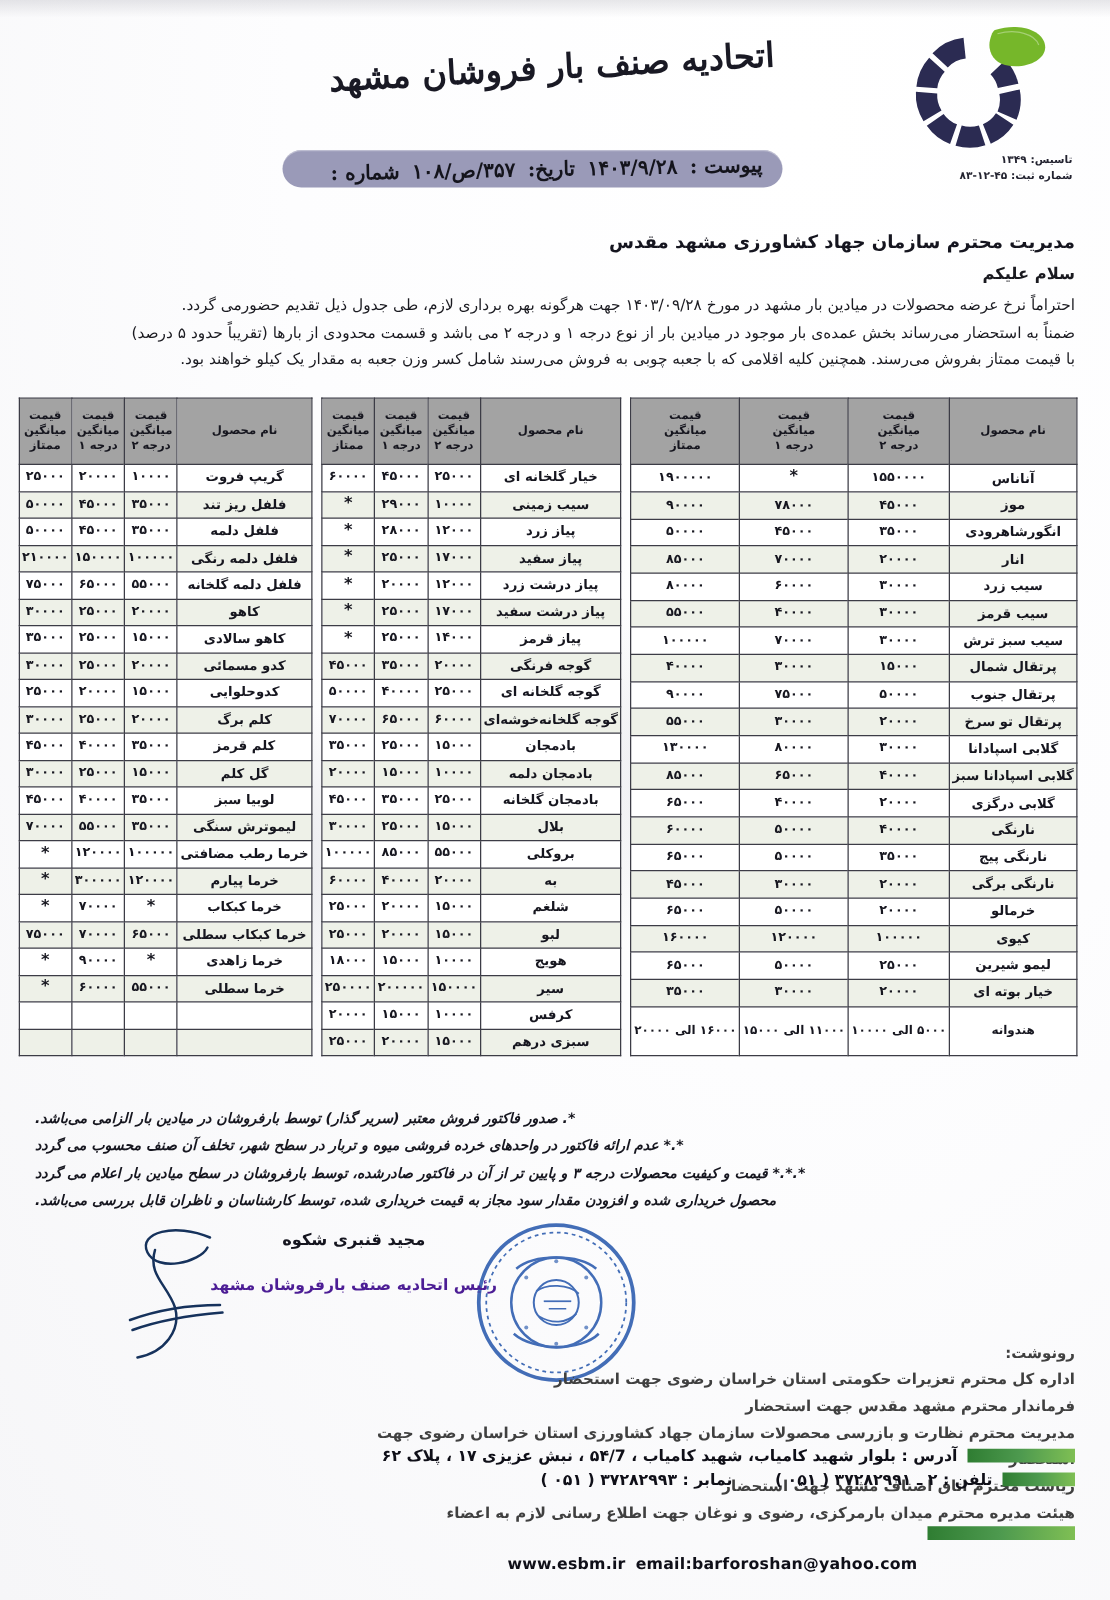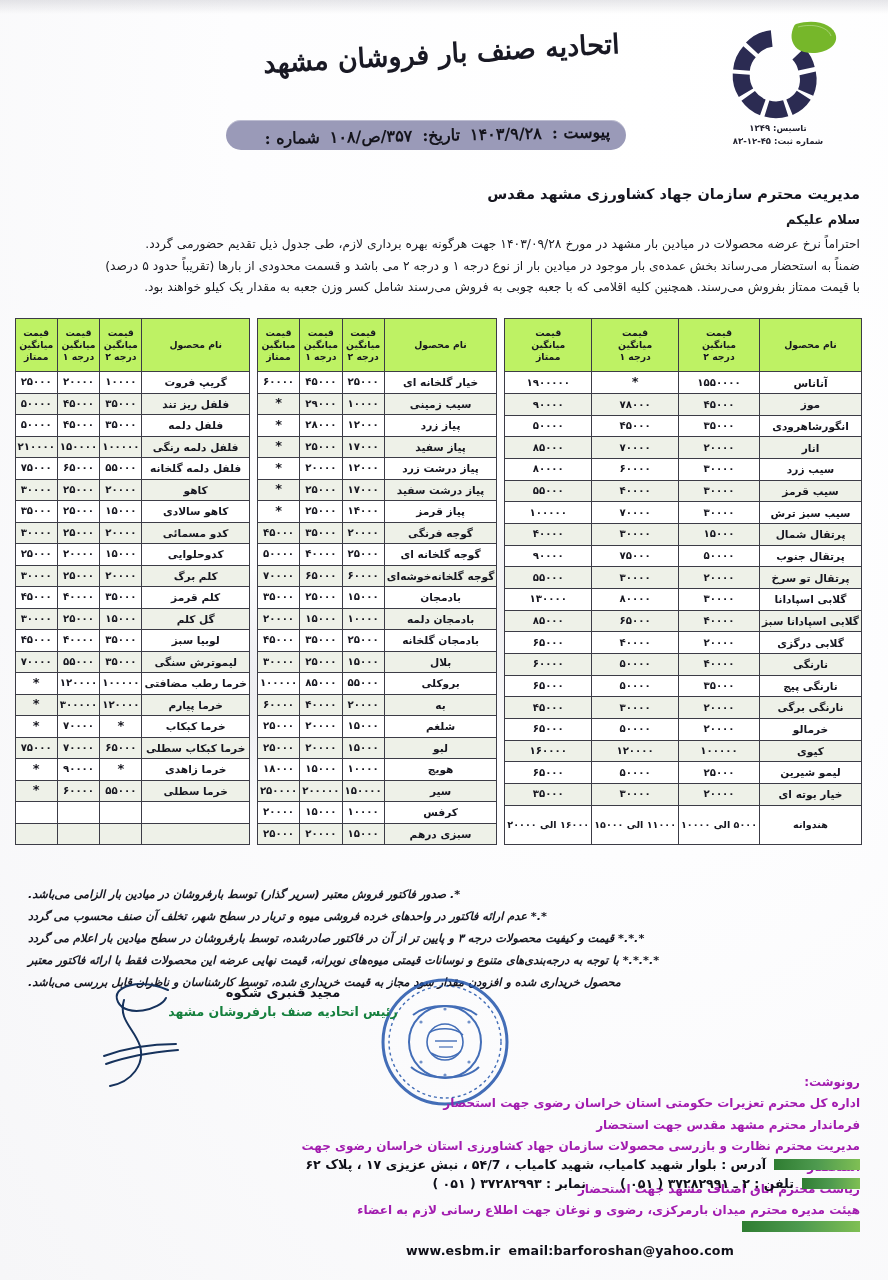--- a/index.html
+++ b/index.html
@@ -36,21 +36,21 @@
     font-family:"DejaVu Serif","Liberation Serif",serif;
     font-size:27px;font-weight:700;color:#191924;
     letter-spacing:.5px;
     transform:rotate(-3.2deg);
     white-space:nowrap;
   }
   .logo{position:absolute;top:14px;right:48px;width:130px;height:110px;}
   .logo svg{width:100%;height:100%;display:block;}
   .logo-meta{
     position:absolute;top:122px;right:30px;width:160px;
-    text-align:center;font-size:8.5px;line-height:1.55;color:#232330;font-weight:700;
+    text-align:right;font-size:8.5px;line-height:1.55;color:#232330;font-weight:700;
   }
   .numbar{
     position:absolute;top:120px;right:262px;
     width:400px;height:30px;border-radius:16px;
     background:#9a9ab8;
     box-shadow:inset 0 1px 0 rgba(255,255,255,.35);
   }
   .numbar-text{
     position:absolute;top:120px;right:268px;width:392px;height:30px;
     display:flex;align-items:center;justify-content:flex-start;gap:10px;
@@ -94,21 +94,21 @@
     vertical-align:middle;
     padding:0 2px;
     font-weight:700;
     color:#16161f;
     line-height:1.15;
     overflow:hidden;
     white-space:nowrap;
   }
   table.pricetbl th{
     height:52px;font-size:9.3px;line-height:1.3;font-weight:700;
-    background:#bef264;
+    background:#a3a3a3;
     margin-top:46px;
   }
   table.pricetbl th .hl{display:block;}
   td.name{font-size:10.6px;}
   tr.alt td{background:#eef1e8;}
   td.dash{font-size:13px;letter-spacing:0;}
   td.two-line{white-space:normal;line-height:1.25;font-size:9.6px;}
   .gap{width:7px;flex:0 0 7px;}
 
   
@@ -121,30 +121,30 @@
   .notes{
     position:absolute;top:884px;right:28px;left:28px;
     text-align:left;font-size:11.3px;line-height:1.95;font-weight:600;color:#16161f;font-style:italic;
   }
   .notes div{white-space:nowrap;}
   .notes .indent{padding-right:46px;white-space:normal;}
 
   
   .sig-wrap{position:absolute;top:985px;right:440px;width:330px;height:110px;text-align:center;}
   .sig-name{font-size:13px;font-weight:700;color:#15151f;}
-  .sig-role{font-size:12.5px;font-weight:700;color:#15803d;margin-top:4px;}
+  .sig-role{font-size:12.5px;font-weight:700;color:#4c1d95;margin-top:20px;}
   .sig-ink{position:absolute;top:972px;right:690px;width:150px;height:120px;}
   .sig-ink svg{width:100%;height:100%;}
   .stamp{position:absolute;top:975px;right:370px;width:145px;height:135px;opacity:.82;}
   .stamp svg{width:100%;height:100%;}
 
   
   .cc{
     position:absolute;top:1072px;right:28px;left:300px;
-    text-align:right;font-size:12px;line-height:1.78;font-weight:600;color:#a21caf;
+    text-align:right;font-size:12px;line-height:1.78;font-weight:600;color:#404040;
   }
   .cc .cc-title{font-weight:700;}
 
   
   .footer{
     position:absolute;bottom:18px;right:28px;left:28px;text-align:right;
   }
   .f-line{
     display:flex;align-items:center;justify-content:flex-start;gap:8px;
     font-size:12.6px;font-weight:700;color:#0f0f18;margin-bottom:4px;
@@ -671,21 +671,20 @@
           <td class="c-num"></td>
         </tr>
       </tbody>
     </table>
 </div>
 
 <div class="notes">
   <div>*. صدور فاکتور فروش معتبر (سریر گذار) توسط بارفروشان در میادین بار الزامی می‌باشد.</div>
   <div>*.* عدم ارائه فاکتور در واحدهای خرده فروشی میوه و تربار در سطح شهر، تخلف آن صنف محسوب می گردد</div>
   <div>*.*.* قیمت و کیفیت محصولات درجه ۳ و پایین تر از آن در فاکتور صادرشده، توسط بارفروشان در سطح میادین بار اعلام می گردد</div>
-  <div>*.*.*.* با توجه به درجه‌بندی‌های متنوع و نوسانات قیمتی میوه‌های نوبرانه، قیمت نهایی عرضه این محصولات فقط با ارائه فاکتور معتبر</div>
   <div class="indent">محصول خریداری شده و افزودن مقدار سود مجاز به قیمت خریداری شده، توسط کارشناسان و ناظران قابل بررسی می‌باشد.</div>
 </div>
 
 <div class="sig-ink">
   <svg viewBox="0 0 150 120" xmlns="http://www.w3.org/2000/svg">
     <g fill="none" stroke="#16325c" stroke-width="2" stroke-linecap="round">
       <path d="M120,18 C92,6 62,14 70,30 C78,46 112,38 118,26"></path>
       <path d="M76,28 C70,48 86,56 92,74 C97,92 84,110 62,114"></path>
       <path d="M128,72 C104,72 78,76 56,84"></path>
       <path d="M130,78 C106,80 80,84 58,92"></path>

